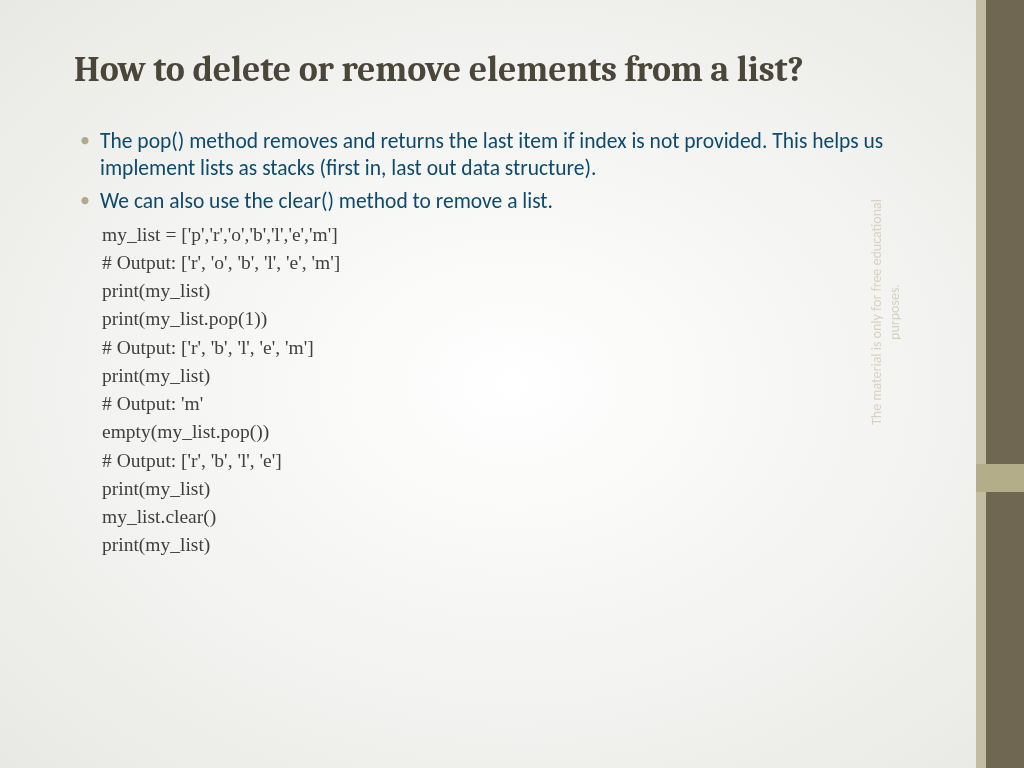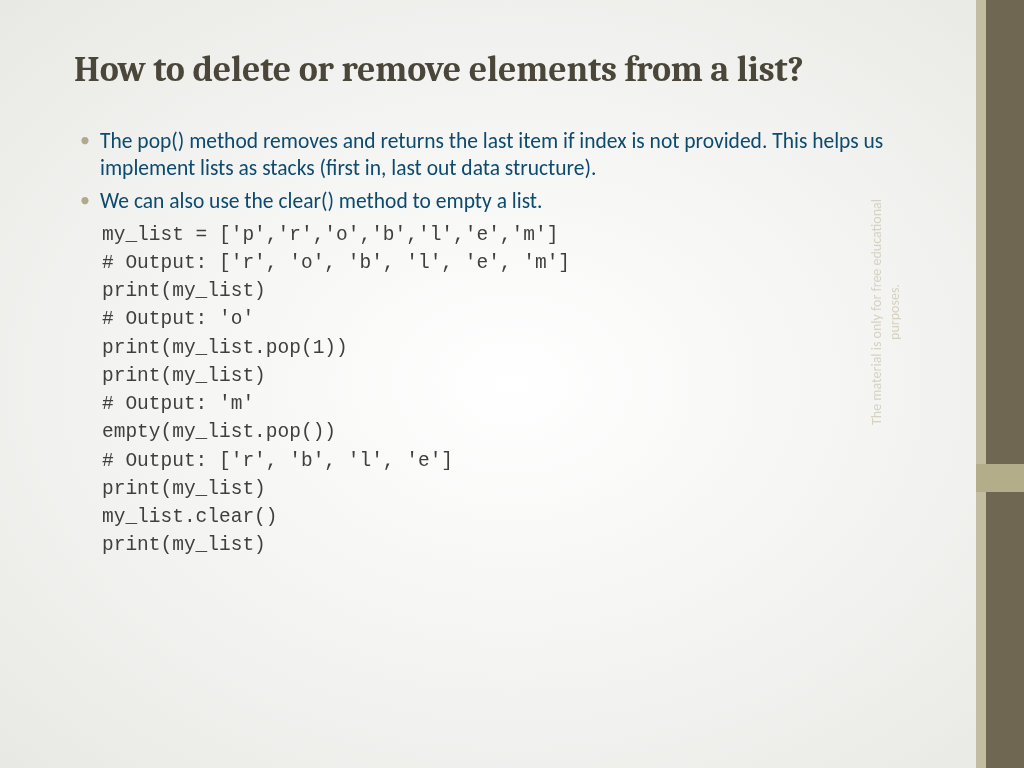--- a/index.html
+++ b/index.html
@@ -51,21 +51,21 @@
     font-size: 20px;
   }
   .code-block {
     margin-left: 28px;
     margin-top: 4px;
   }
   .code-line {
     font-size: 19.5px;
     line-height: 1.45;
     color: #3f3f3d;
-    font-family: Liberation Mono, monospace;
+    font-family: Liberation Serif, serif;
     white-space: pre;
   }
   .sidebar-dark {
     position: absolute;
     top: 0;
     right: 0;
     width: 38px;
     height: 768px;
     background: #6f6751;
   }
@@ -102,29 +102,29 @@
 </head>
 <body>
 
 <div class="slide">
 
   <div class="content-area">
     <h1 class="title">How to delete or remove elements from a list?</h1>
 
     <ul class="bullets">
       <li>The pop() method removes and returns the last item if index is not provided. This helps us implement lists as stacks (first in, last out data structure).</li>
-      <li>We can also use the clear() method to empty a list.</li>
+      <li>We can also use the clear() method to remove a list.</li>
     </ul>
 
     <div class="code-block">
       <div class="code-line">my_list = ['p','r','o','b','l','e','m']</div>
       <div class="code-line"># Output: ['r', 'o', 'b', 'l', 'e', 'm']</div>
       <div class="code-line">print(my_list)</div>
-      <div class="code-line"># Output: 'o'</div>
       <div class="code-line">print(my_list.pop(1))</div>
+      <div class="code-line"># Output: ['r', 'b', 'l', 'e', 'm']</div>
       <div class="code-line">print(my_list)</div>
       <div class="code-line"># Output: 'm'</div>
       <div class="code-line">empty(my_list.pop())</div>
       <div class="code-line"># Output: ['r', 'b', 'l', 'e']</div>
       <div class="code-line">print(my_list)</div>
       <div class="code-line">my_list.clear()</div>
       <div class="code-line">print(my_list)</div>
     </div>
   </div>
 

